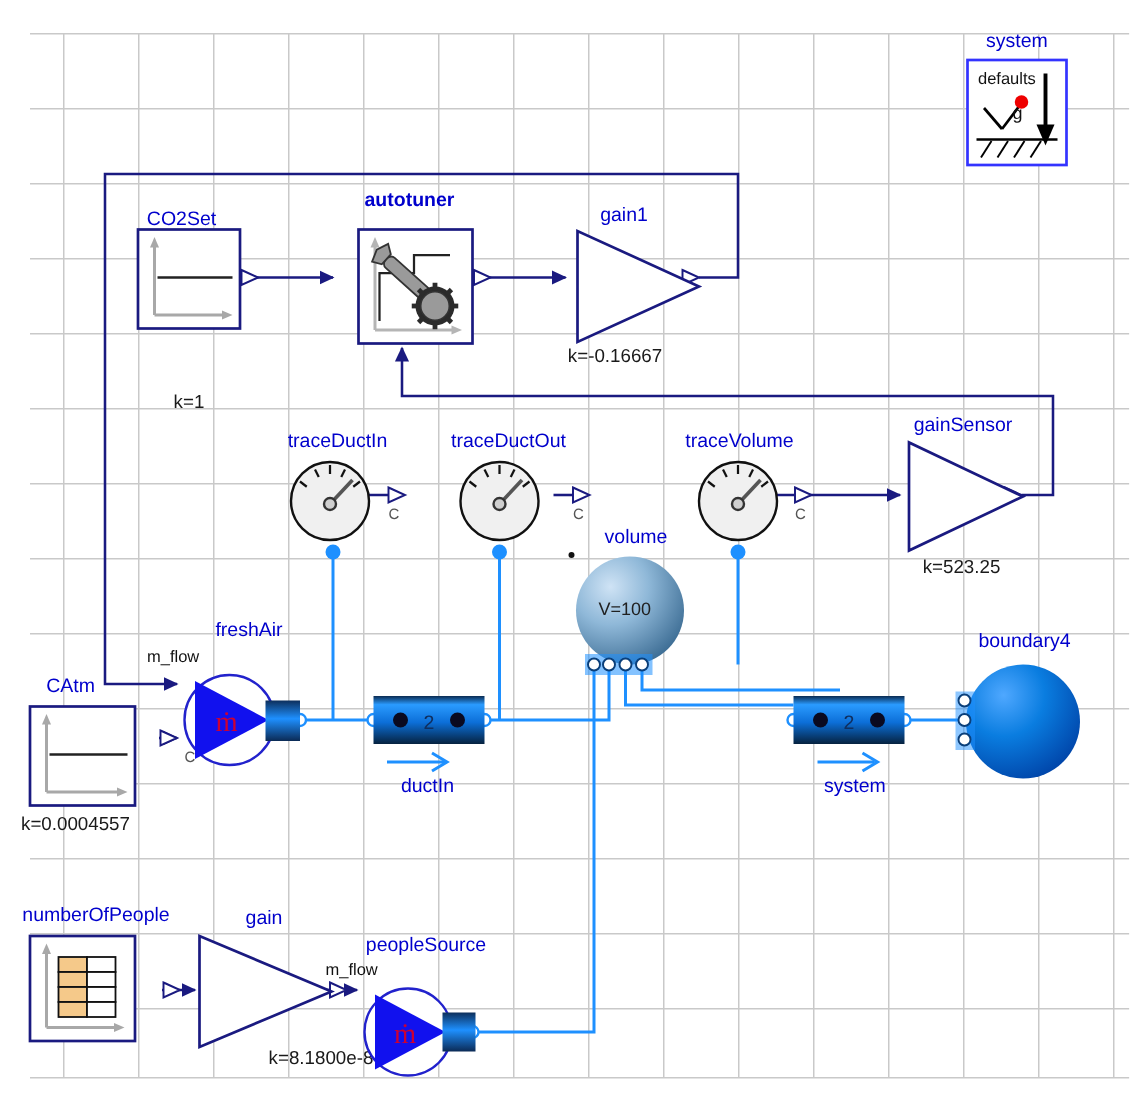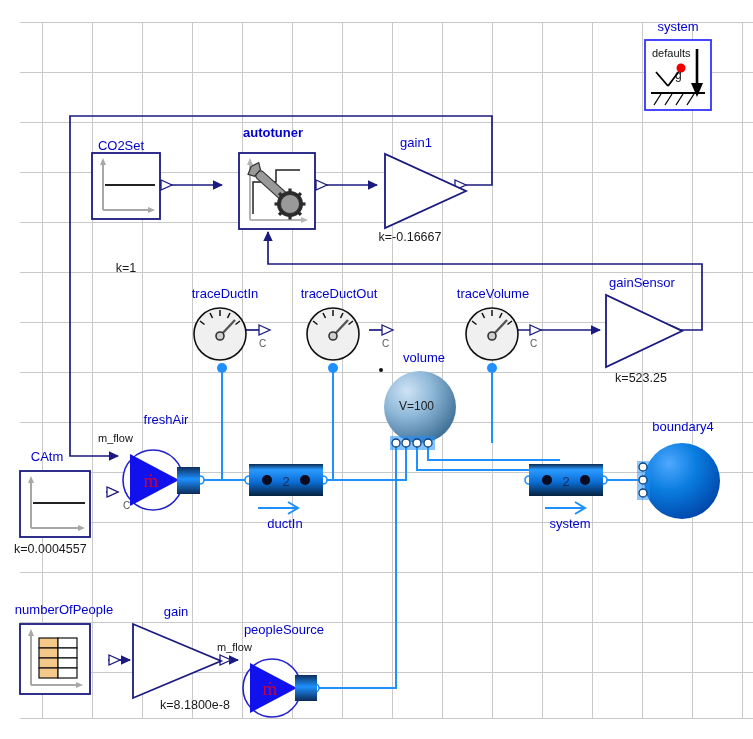--- a/index.html
+++ b/index.html
@@ -456,21 +456,21 @@
       </g>
     </svg>
   </div>
 
   <div class="lbl" style="left:146px;top:605px;width:60px;">gain</div>
   <div class="node" style="left:131px;top:622px;">
     <svg width="92" height="78" viewBox="0 0 92 78">
       <path d="M2,2 L2,76 L90,39 Z" fill="#ffffff" stroke="#1a1a80" stroke-width="1.8"></path>
     </svg>
   </div>
-  <div class="plbl" style="left:128px;top:698px;width:108px;text-align:left;padding-left:32px;">k=8.1800e-8</div>
+  <div class="plbl" style="left:128px;top:698px;width:108px;text-align:center;padding-left:32px;">k=8.1800e-8</div>
 
   <div class="lbl" style="left:232px;top:623px;width:104px;">peopleSource</div>
   <div class="portlbl dark" style="left:217px;top:641px;">m_flow</div>
   <div class="node" style="left:237px;top:652px;">
     <svg width="82" height="72" viewBox="0 0 82 72">
       <circle cx="35" cy="36" r="29" fill="#ffffff" stroke="#2222cc" stroke-width="1.6"></circle>
       <path d="M13,11 L13,61 L60,36 Z" fill="#1111ee"></path>
       <rect x="58" y="23" width="22" height="26" fill="url(#outgrad1)"></rect>
       <text x="33" y="43" font-family="Liberation Serif, serif" font-size="19" fill="#cc0033" text-anchor="middle">ṁ</text>
     </svg>

